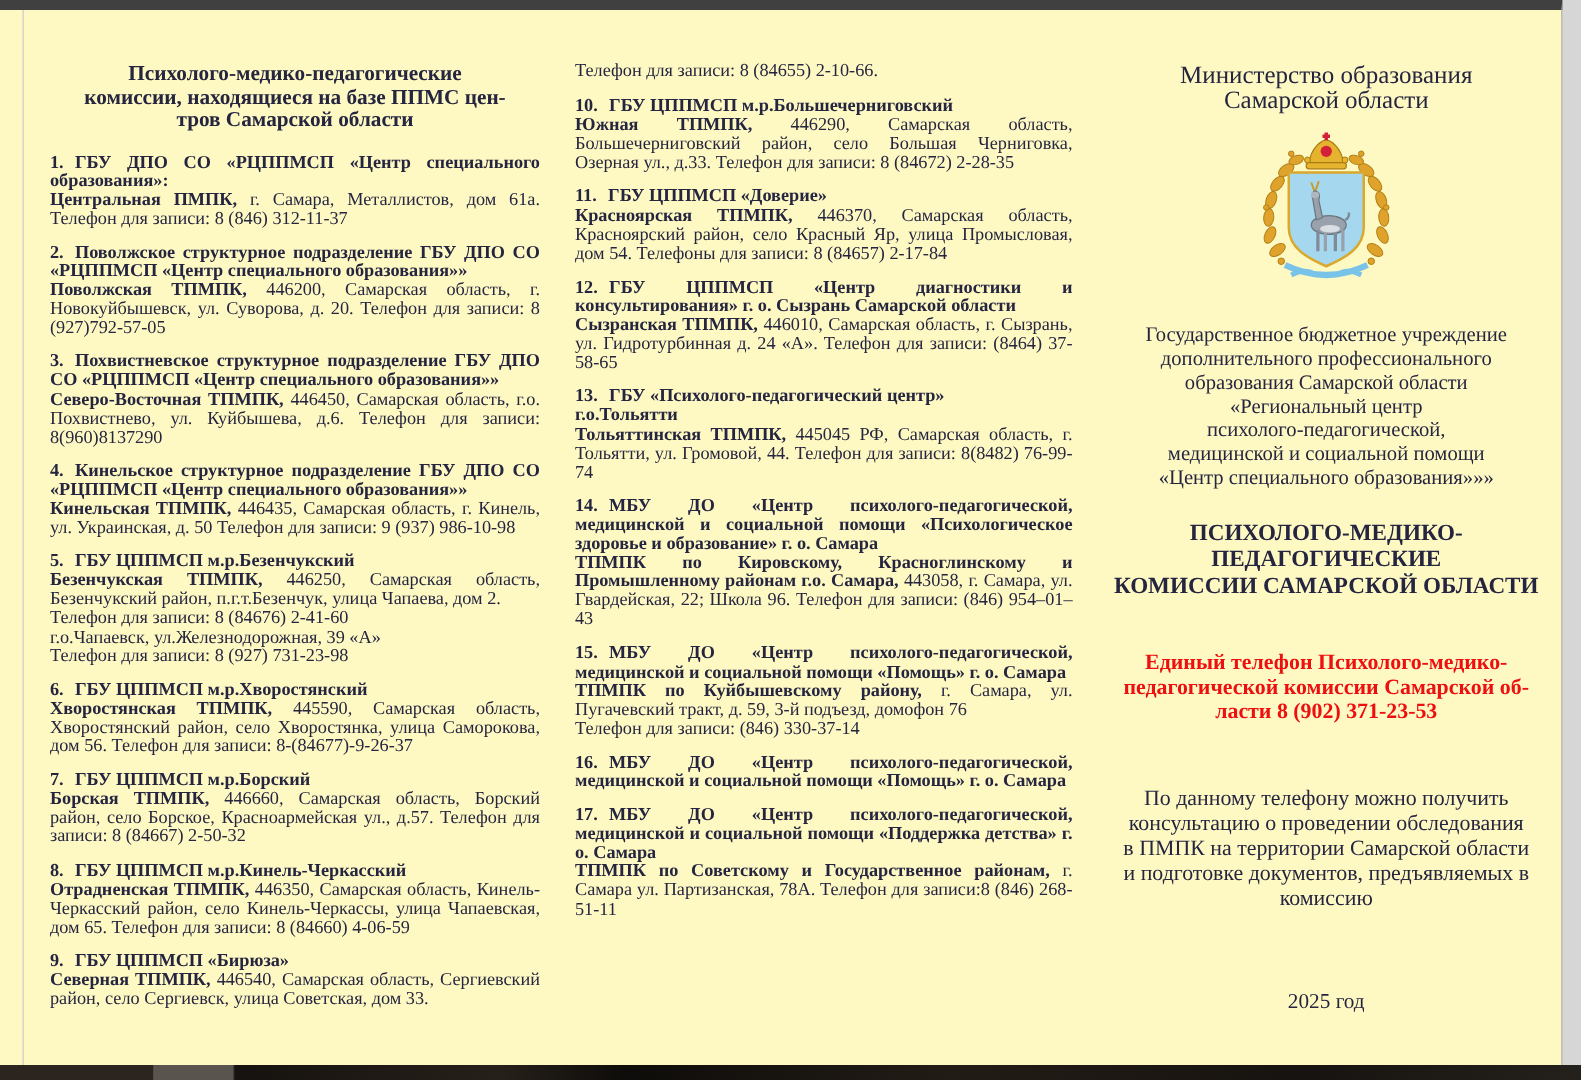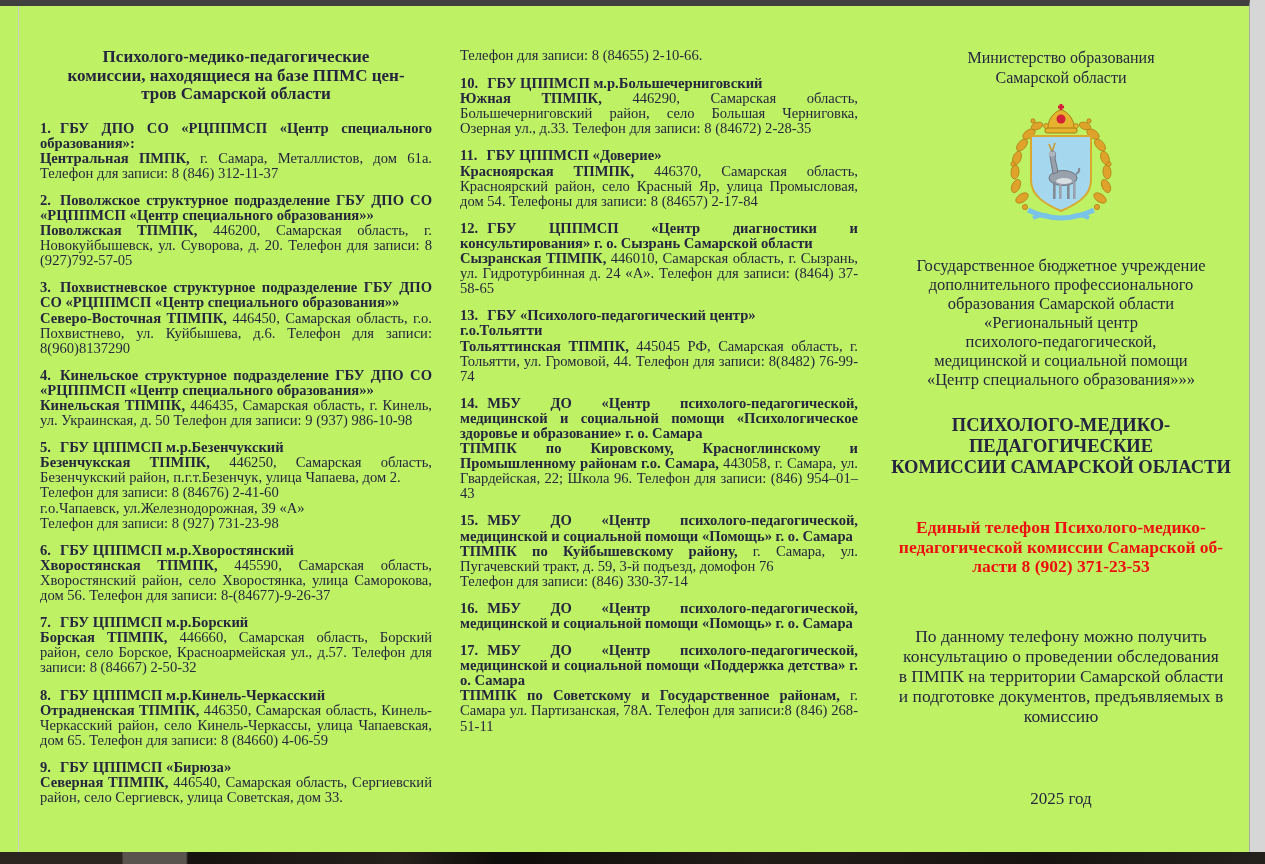--- a/index.html
+++ b/index.html
@@ -4,22 +4,22 @@
 <style>
   html,body { margin:0; padding:0; }
   body {
     width:1265px; height:864px; position:relative; overflow:hidden;
     background:#d6d6d6;
     font-family:"Liberation Serif", serif;
     color:#252540;
   }
   .page {
     position:absolute; left:0; top:0; width:1250px; height:852px;
-    background:#bef264; box-sizing:border-box;
-    border-top:6px solid #404040; border-right:1px solid #a9a9a9;
+    background:#fef9c3; box-sizing:border-box;
+    border-top:8px solid #404040; border-right:1px solid #a9a9a9;
   }
   .page::before {
     content:""; position:absolute; left:18px; top:0; bottom:0; width:1px; background:#cccccc;
   }
   .bottom-bar {
     position:absolute; left:0; bottom:0; width:1265px; height:12px;
     background:linear-gradient(90deg,#2b241f 0,#2b241f 122px,#59544e 123px,#59544e 186px,#16120f 188px,#26201a 400px,#0e0c0a 500px,#221c16 760px,#171310 1040px,#24201b 100%);
   }
   .col { position:absolute; top:42px; }
   .col1 { left:40px;  width:392px; }
@@ -31,21 +31,21 @@
     font-weight:bold; font-size:17px; line-height:18.5px;
     text-align:center; white-space:pre-line; margin-bottom:17px;
   }
   .item { margin-bottom:12px; }
   .item-head { font-weight:bold; white-space:pre-line; }
   .item-head .num { margin-right:9px; }
   .item-body b { white-space:pre-line; }
   .item-body span { white-space:pre-line; }
   .continuation { margin-bottom:13px; }
 
-  .ministry { font-size:16px; line-height:20px; white-space:pre-line; }
+  .ministry { font-size:20px; line-height:20px; white-space:pre-line; }
   .emblem { display:block; margin:14px auto 0 auto; }
   .org { margin-top:22px; font-size:16.5px; line-height:19px; white-space:pre-line; }
   .main-heading { margin-top:26px; font-size:18.5px; line-height:21px; font-weight:bold; white-space:pre-line; }
   .phone { margin-top:40px; font-size:17.5px; line-height:19.5px; font-weight:bold; color:#ee1010; white-space:pre-line; }
   .info { margin-top:49px; font-size:17.5px; line-height:20px; white-space:pre-line; }
   .year { margin-top:63px; font-size:17px; }
   .city { margin-top:44px; font-size:14px; }
 </style>
 </head>
 <body>

